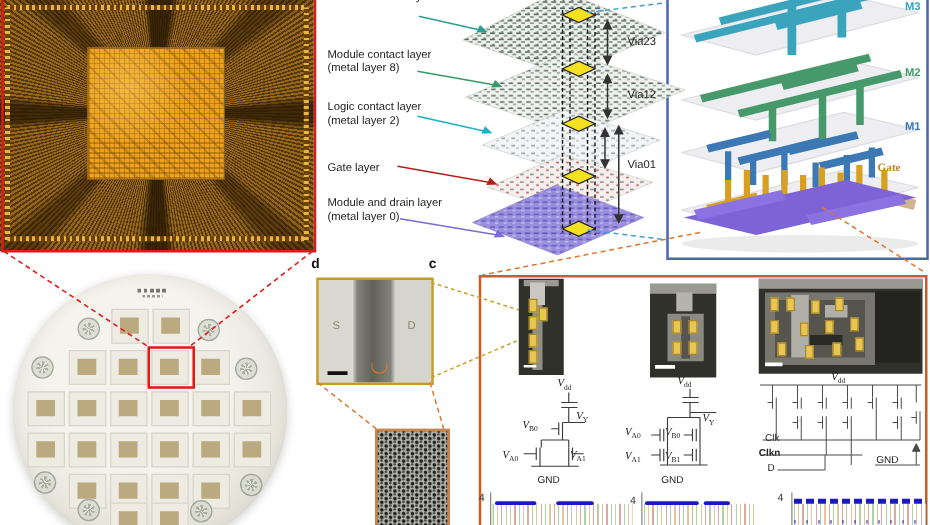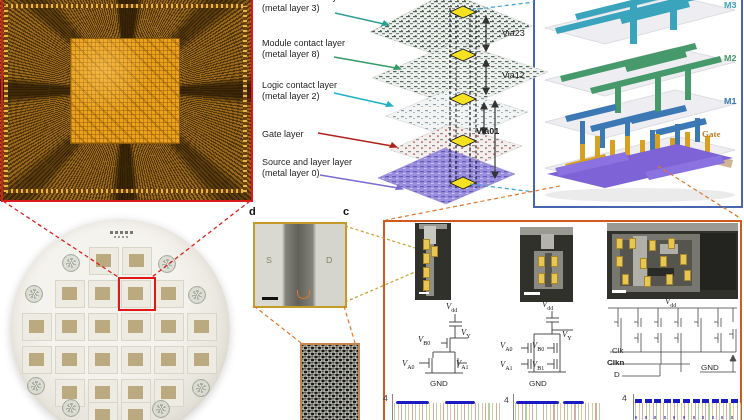--- a/index.html
+++ b/index.html
@@ -451,42 +451,41 @@
                M729,334 H733 M733,329 V339 M736,329 V339"></path>
       <path d="M621,327 V352 M641,343 V352 M661,343 V364 M681,343 V372 M701,327 V352 M721,343 V352 M736,339 V352"></path>
       <path d="M610,352 H736 M610,364 H690 M622,376 H660 M660,376 V364"></path>
       <path d="M700,372 H736 M733,372 V358"></path>
         <polygon points="733,355 730,361 736,361" fill="#4a4a4a"></polygon>
     </g>
   </svg>
 
   <div class="layer-label abs lab" style="left:262px;top:-8px;">
     <div>Module contact layer</div>
-      <div>(metal layer 3)</div>
     </div>
   <div class="layer-label abs lab" style="left:262px;top:38px;">
     <div>Module contact layer</div>
       <div>(metal layer 8)</div>
     </div>
   <div class="layer-label abs lab" style="left:262px;top:80px;">
     <div>Logic contact layer</div>
       <div>(metal layer 2)</div>
     </div>
   <div class="layer-label abs lab" style="left:262px;top:129px;">
     <div>Gate layer</div>
       <div></div>
     </div>
   <div class="layer-label abs lab" style="left:262px;top:157px;">
-    <div>Source and layer layer</div>
+    <div>Module and drain layer</div>
       <div>(metal layer 0)</div>
     </div>
 
   <div class="via-label abs lab" style="left:502px;top:28px;">Via23</div>
   <div class="via-label abs lab" style="left:502px;top:70px;">Via12</div>
-  <div class="via-label abs lab" style="left:476px;top:126px;font-weight:bold;">Via01</div>
+  <div class="via-label abs lab" style="left:502px;top:126px;">Via01</div>
 
   <div class="panel-letter abs lab" style="left:249px;top:205px;">d</div>
   <div class="panel-letter abs lab" style="left:343px;top:205px;">c</div>
 
   <div id="m-labels">
       <div class="m-label lab" style="left: 724px; top: 0px; color: rgb(58, 164, 188); position: absolute;">M3</div>
       <div class="m-label lab" style="left: 724px; top: 53px; color: rgb(70, 153, 107); position: absolute;">M2</div>
       <div class="m-label lab" style="left: 724px; top: 96px; color: rgb(60, 120, 180); position: absolute;">M1</div>
       <div class="m-label lab" style="left: 702px; top: 129px; color: rgb(192, 132, 40); position: absolute; font-family: Liberation Serif, serif;">Gate</div>
       <div class="m-label lab" style="left: 756px; top: 151px; color: rgb(136, 120, 220); position: absolute;">M0</div>

